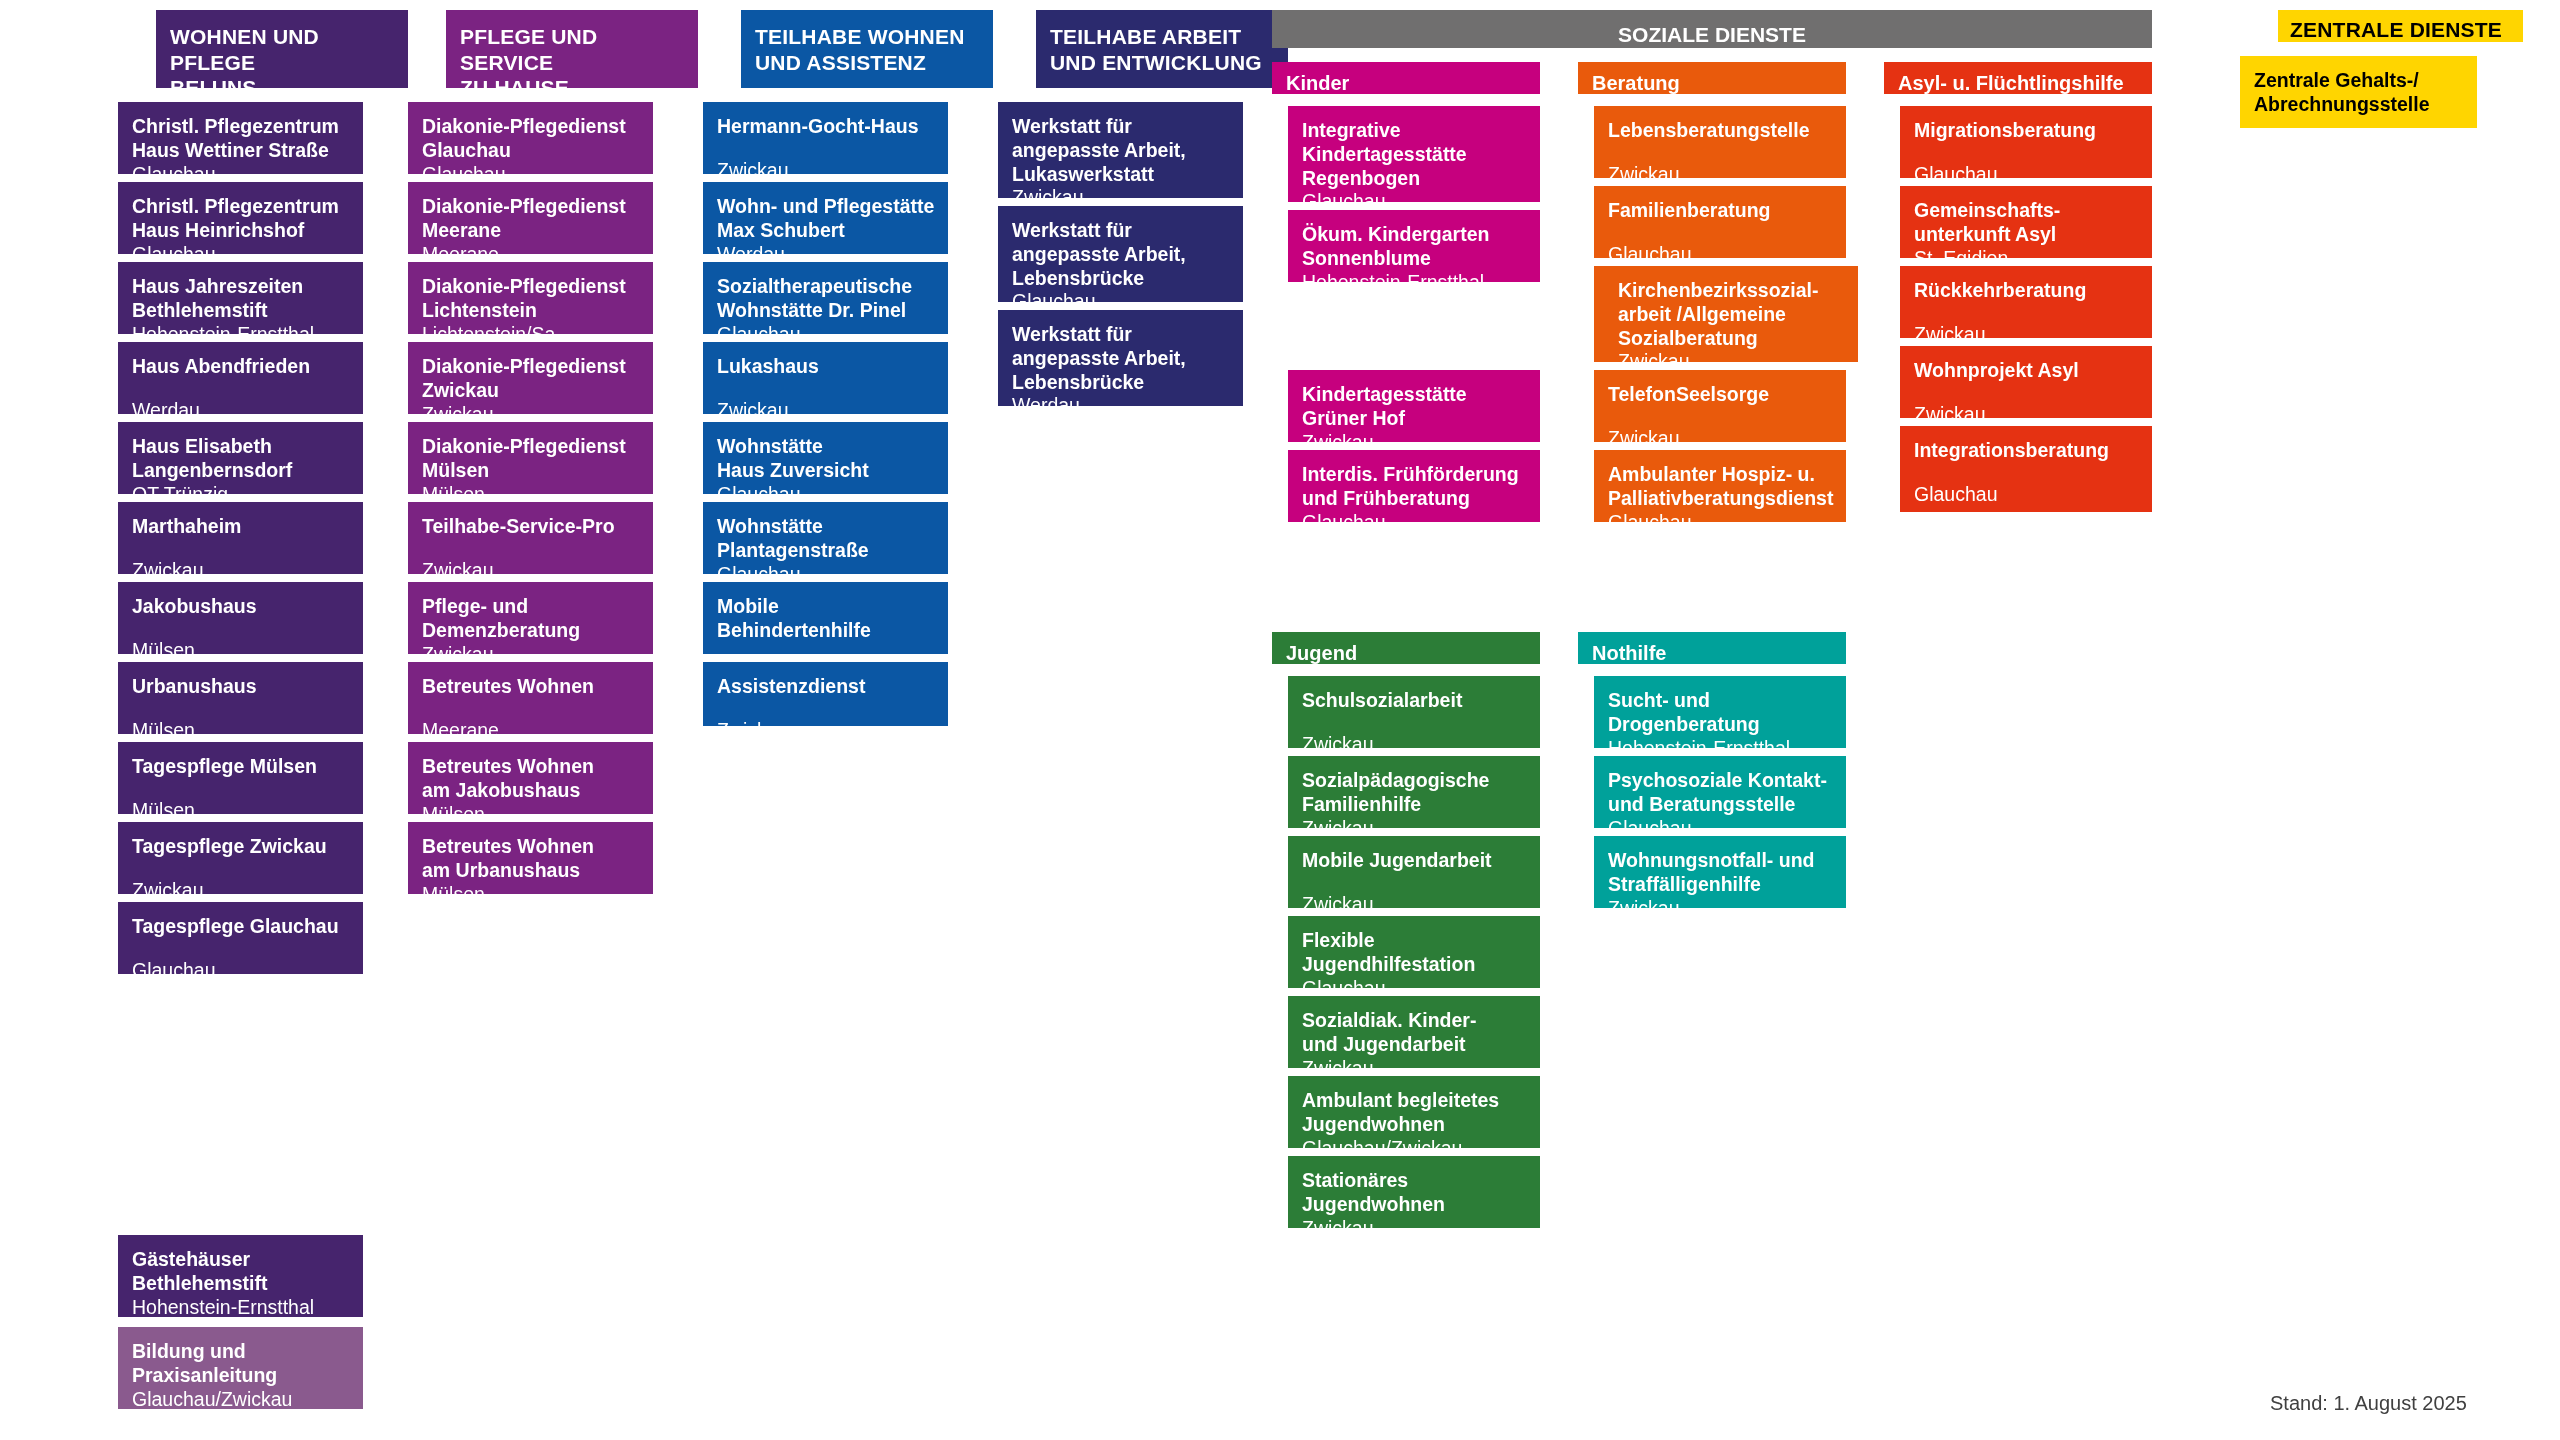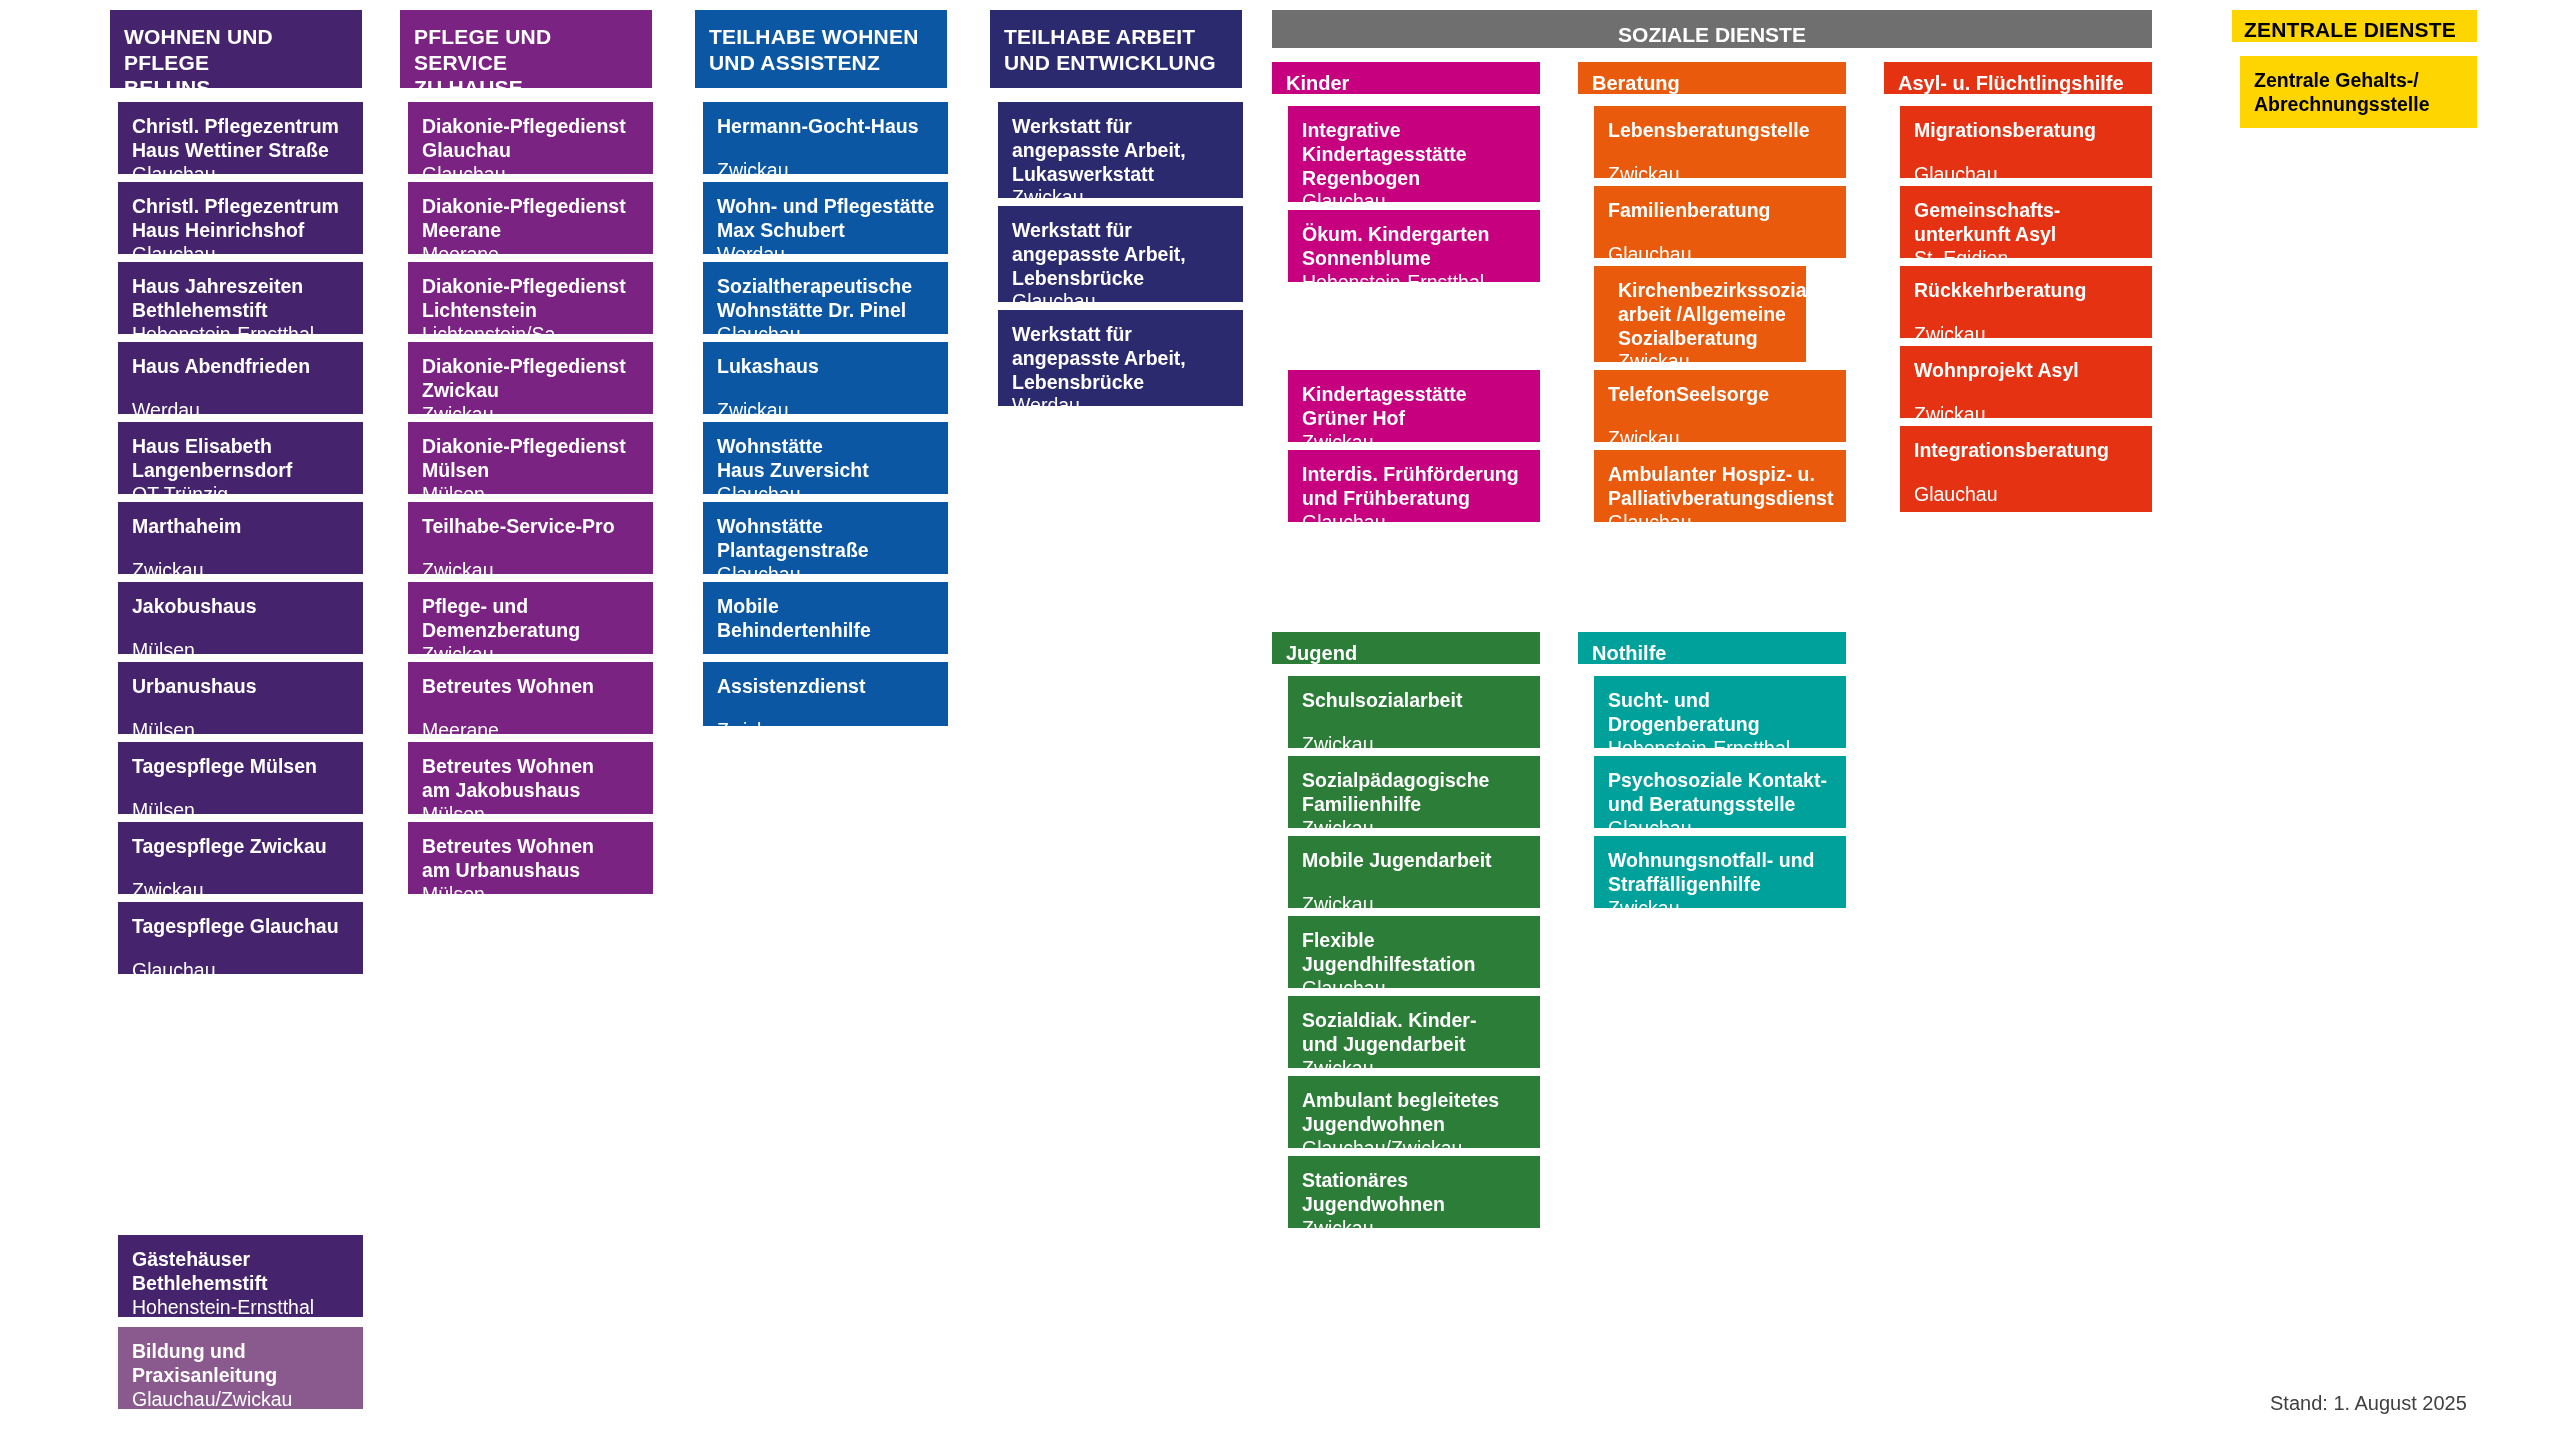--- a/index.html
+++ b/index.html
@@ -18,20 +18,21 @@
 
   
   .col-header {
     position: absolute;
     color: #ffffff;
     font-size: 21px;
     font-weight: bold;
     line-height: 1.22;
     padding: 14px 14px 0 14px;
     letter-spacing: 0.2px;
+    margin-left: 46px;
   }
   .grp-banner {
     position: absolute;
     color: #ffffff;
     font-size: 21px;
     font-weight: bold;
     line-height: 1.22;
     text-align: center;
     padding-top: 12px;
   }
@@ -278,21 +279,21 @@
     <div class="box" style="left: 1594px; top: 106px; width: 252px; height: 72px; background: rgb(233, 90, 12);">
       <span class="t">Lebensberatungstelle</span>
       <span class="gap-l"></span>
       <span class="loc">Zwickau</span>
     </div>
     <div class="box" style="left: 1594px; top: 186px; width: 252px; height: 72px; background: rgb(233, 90, 12);">
       <span class="t">Familienberatung</span>
       <span class="gap-l"></span>
       <span class="loc">Glauchau</span>
     </div>
-    <div class="box" style="left: 1594px; top: 266px; width: 212px; height: 96px; background: rgb(233, 90, 12); padding-left: 24px;">
+    <div class="box" style="left: 1594px; top: 266px; width: 264px; height: 96px; background: rgb(233, 90, 12); padding-left: 24px;">
       <span class="t">Kirchenbezirkssozial-</span>
       <span class="t">arbeit /Allgemeine</span>
       <span class="t">Sozialberatung</span>
       <span class="loc">Zwickau</span>
     </div>
     <div class="box" style="left: 1594px; top: 370px; width: 252px; height: 72px; background: rgb(233, 90, 12);">
       <span class="t">TelefonSeelsorge</span>
       <span class="gap-l"></span>
       <span class="loc">Zwickau</span>
     </div>

